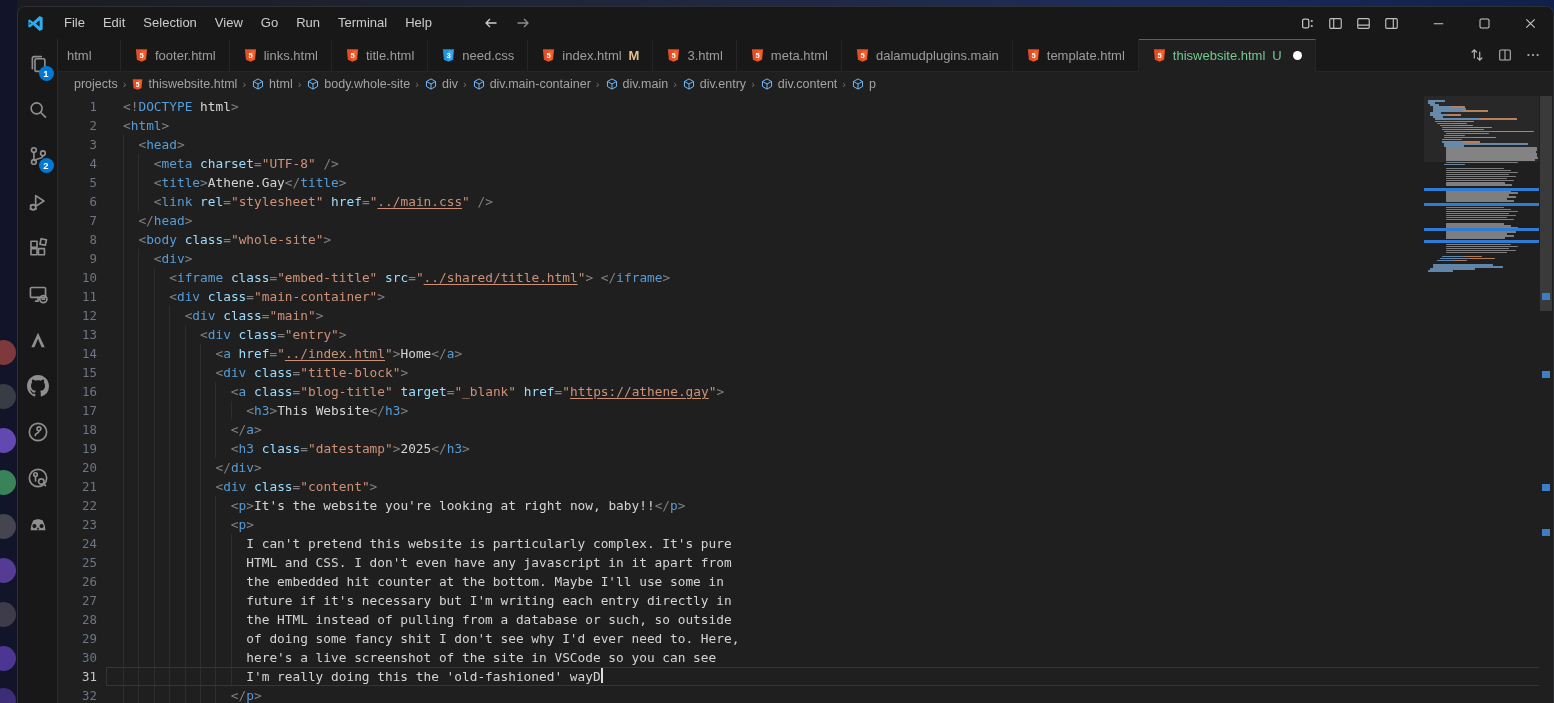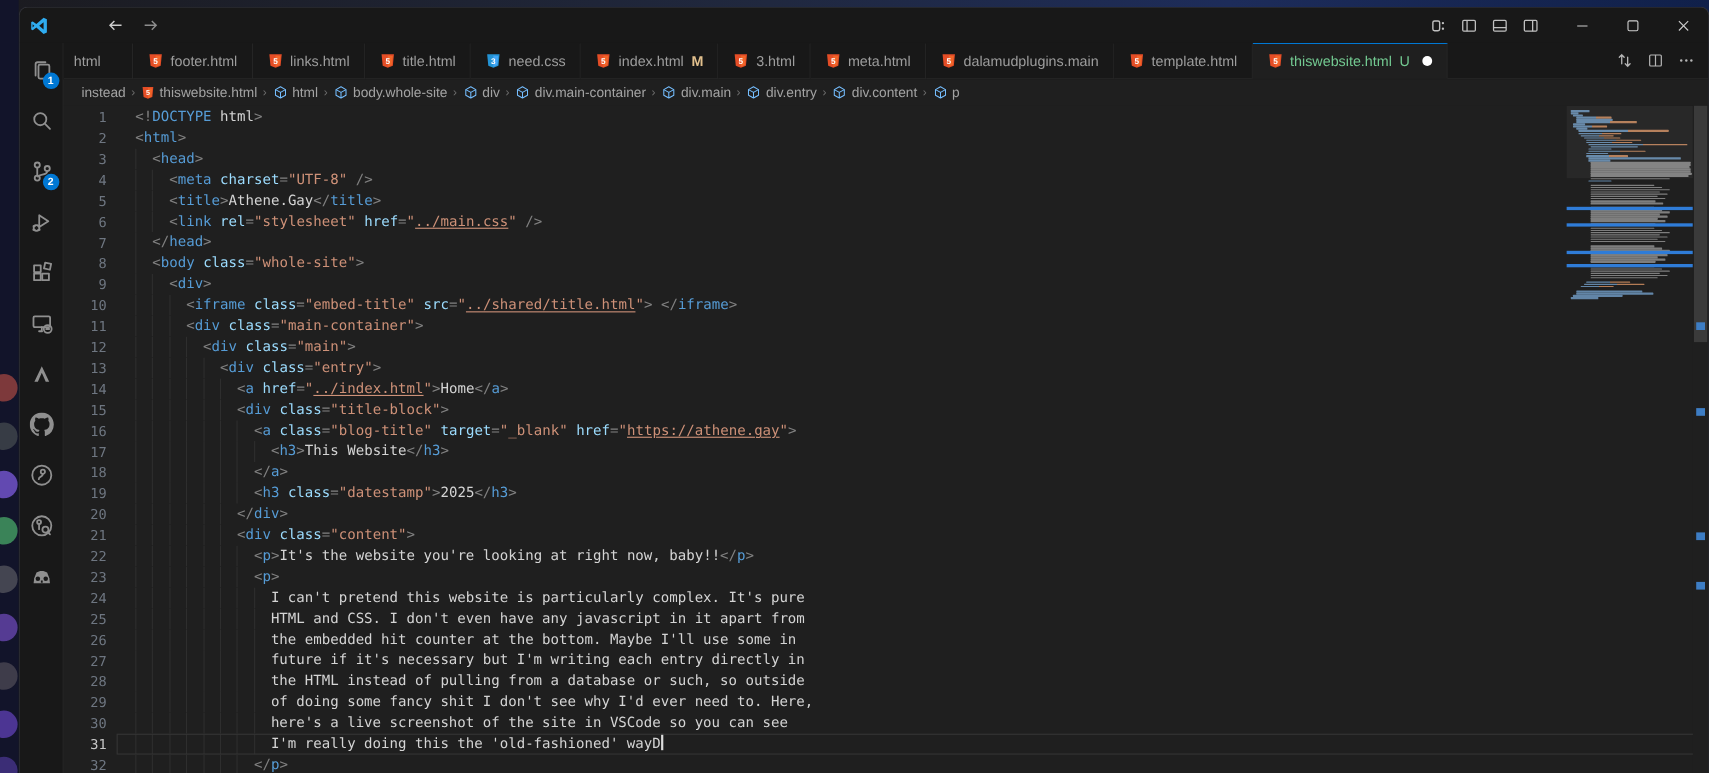--- a/index.html
+++ b/index.html
@@ -88,20 +88,30 @@
       <div class="strip-circle" style="top: 646px; background: rgb(83, 56, 158);"></div>
       <div class="strip-circle" style="top: 688px; background: rgb(64, 48, 126);"></div>
     </div>
 
   <div class="vswindow">
 
     <div class="titlebar">
       <svg class="vscode-logo" viewBox="0 0 24 24">
         <path fill="#2facf0" d="M17.2 2.6 8.9 10 4.8 6.9 3 7.7v8.6l1.8.8L8.9 14l8.3 7.4 3.8-1.8V4.4zM4.6 13.8v-3.6l2 1.8zm12.6 2.3-5-4.1 5-4.1z"></path>
       </svg>
+      <nav class="menubar" id="menubar">
+          <div class="menu-item">File</div>
+          <div class="menu-item">Edit</div>
+          <div class="menu-item">Selection</div>
+          <div class="menu-item">View</div>
+          <div class="menu-item">Go</div>
+          <div class="menu-item">Run</div>
+          <div class="menu-item">Terminal</div>
+          <div class="menu-item">Help</div>
+        </nav>
       <div class="nav-arrows">
         <svg width="16" height="16" viewBox="0 0 16 16" fill="none" stroke="#cccccc" stroke-width="1.3">
             <path d="M13.5 8H3.2M7 4 3 8l4 4"></path>
           </svg>
         <svg width="16" height="16" viewBox="0 0 16 16" fill="none" stroke="#8d8d8d" stroke-width="1.3">
             <path d="M2.5 8h10.3M9 4l4 4-4 4"></path>
           </svg>
       </div>
       <div class="titlebar-right">
         <div id="layoutbtns" style="display:flex">
@@ -383,21 +393,21 @@
                 <svg width="16" height="16" viewBox="0 0 16 16" fill="currentColor">
                   <circle cx="3.4" cy="8" r="1.1"></circle>
                   <circle cx="8" cy="8" r="1.1"></circle>
                   <circle cx="12.6" cy="8" r="1.1"></circle>
                 </svg>
               </div>
             </div>
         </div>
         <div class="breadcrumbs" id="breadcrumbs">
             <span class="bc-item">
-              <span>instead</span>
+              <span>projects</span>
             </span>
             <span class="bc-sep">›</span>
             <span class="bc-item">
               <span>
                 <svg width="13" height="13" viewBox="0 0 16 16">
                   <path d="M2 1.4h12l-1.1 11.1L8 14.6l-4.9-2.1z" fill="#e44d26"></path>
                   <path d="M8 2.6v11l3.9-1.7.9-8.8z" fill="#f16529"></path>
                   <text x="8" y="10.8" font-size="8" fill="#fff" text-anchor="middle" font-family="sans-serif" font-weight="bold">5</text>
                 </svg>
               </span>

